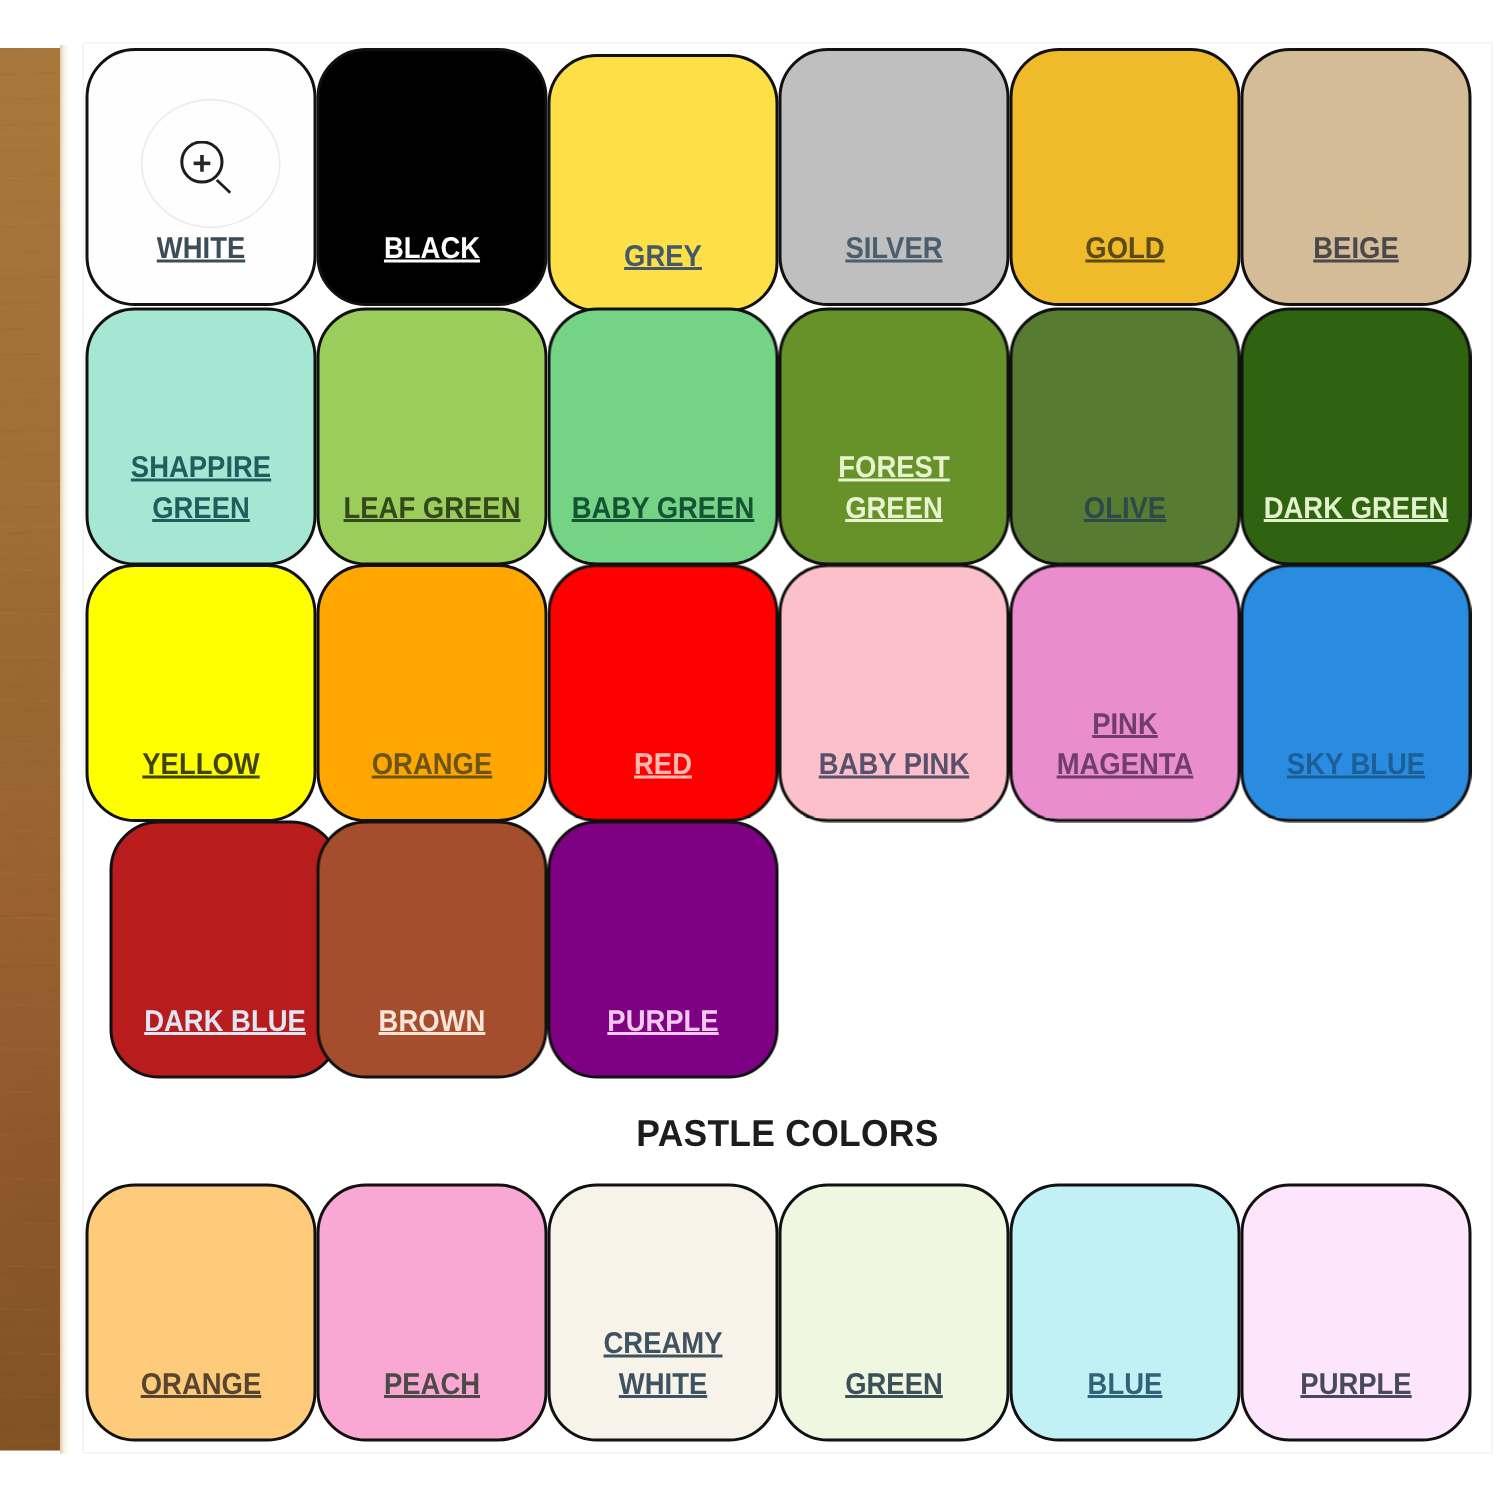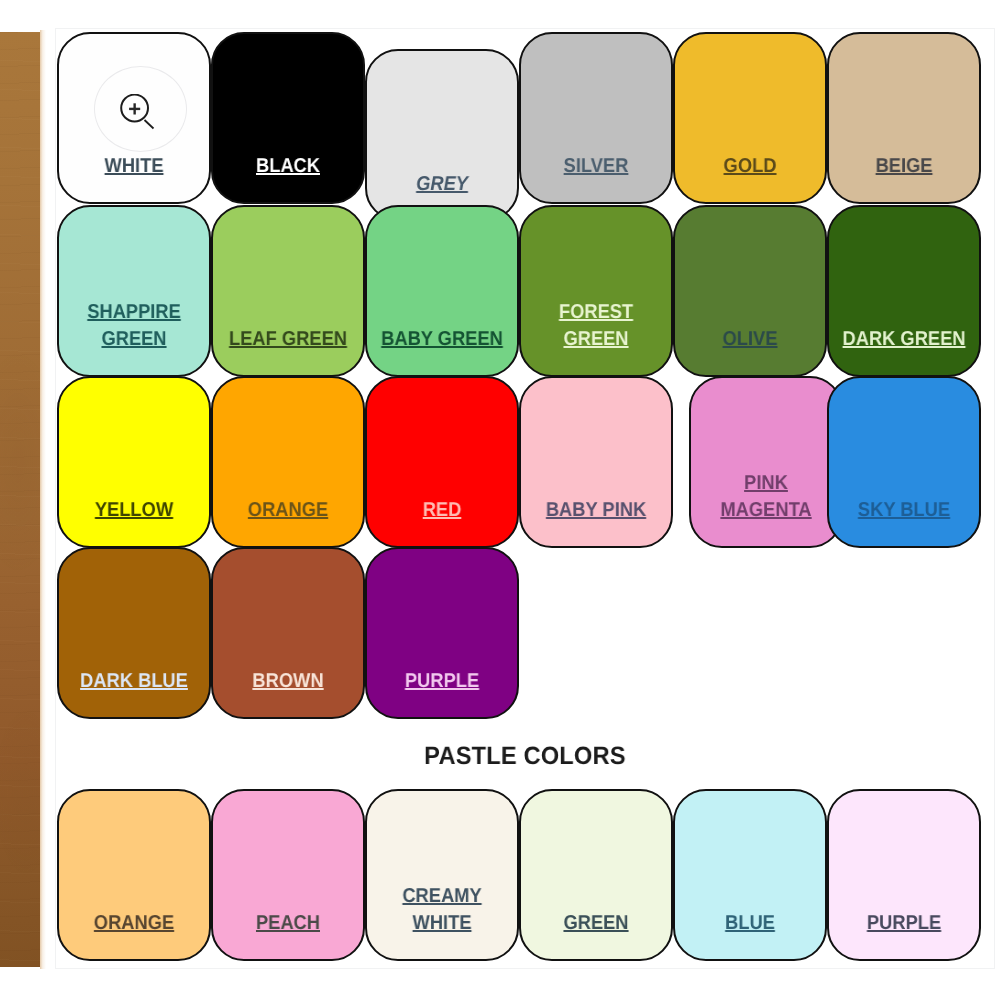--- a/index.html
+++ b/index.html
@@ -50,21 +50,21 @@
               <line x1="11.1" y1="14.9" x2="22.2" y2="14.9" stroke="#272727" stroke-width="2.4"></line>
               <line x1="16.65" y1="9.3" x2="16.65" y2="20.5" stroke="#272727" stroke-width="2.4"></line>
               <line x1="26.5" y1="26" x2="35.5" y2="34.5" stroke="#1d1d1d" stroke-width="1.8"></line>
             </svg>
           </div>
           <div class="lbl" style="color: rgb(60, 77, 89);">WHITE</div>
         </div>
         <div class="swatch" style="left: 161px; top: 9.5px; width: 154px; height: 172px; background: rgb(0, 0, 0);">
           <div class="lbl" style="color: rgb(255, 255, 255);">BLACK</div>
         </div>
-        <div class="swatch" style="left: 315px; top: 27px; width: 154px; height: 172px; background: #e5e5e5; font-style: italic;">
+        <div class="swatch" style="left: 315px; top: 14px; width: 154px; height: 172px; background: #fde047;">
           <div class="lbl" style="color: rgb(70, 89, 107);">GREY</div>
         </div>
         <div class="swatch" style="left: 469px; top: 9.5px; width: 154px; height: 172px; background: rgb(191, 191, 191);">
           <div class="lbl" style="color: rgb(75, 94, 110);">SILVER</div>
         </div>
         <div class="swatch" style="left: 623px; top: 9.5px; width: 154px; height: 172px; background: rgb(239, 187, 43);">
           <div class="lbl" style="color: rgb(91, 74, 26);">GOLD</div>
         </div>
         <div class="swatch" style="left: 777px; top: 9.5px; width: 154px; height: 172px; background: rgb(213, 188, 153);">
           <div class="lbl" style="color: rgb(73, 72, 74);">BEIGE</div>
@@ -92,27 +92,27 @@
         </div>
         <div class="swatch" style="left: 161px; top: 353.5px; width: 154px; height: 172px; background: rgb(255, 166, 0);">
           <div class="lbl" style="color: rgb(107, 84, 24);">ORANGE</div>
         </div>
         <div class="swatch" style="left: 315px; top: 353.5px; width: 154px; height: 172px; background: rgb(255, 0, 0);">
           <div class="lbl" style="color: rgb(255, 187, 178);">RED</div>
         </div>
         <div class="swatch" style="left: 469px; top: 353.5px; width: 154px; height: 172px; background: rgb(252, 192, 202);">
           <div class="lbl" style="color: rgb(88, 81, 110);">BABY PINK</div>
         </div>
-        <div class="swatch" style="left: 639px; top: 353.5px; width: 154px; height: 172px; background: rgb(233, 141, 206);">
+        <div class="swatch" style="left: 623px; top: 353.5px; width: 154px; height: 172px; background: rgb(233, 141, 206);">
           <div class="lbl" style="color: rgb(113, 62, 107);">PINK <br>MAGENTA</div>
         </div>
         <div class="swatch" style="left: 777px; top: 353.5px; width: 154px; height: 172px; background: rgb(41, 140, 224);">
           <div class="lbl" style="color: rgb(29, 94, 150);">SKY BLUE</div>
         </div>
-        <div class="swatch" style="left: 7px; top: 524.5px; width: 154px; height: 172px; background: #a16207;">
+        <div class="swatch" style="left: 23px; top: 524.5px; width: 154px; height: 172px; background: #b91c1c;">
           <div class="lbl" style="color: rgb(220, 230, 245);">DARK BLUE</div>
         </div>
         <div class="swatch" style="left: 161px; top: 524.5px; width: 154px; height: 172px; background: rgb(165, 78, 46);">
           <div class="lbl" style="color: rgb(248, 228, 216);">BROWN</div>
         </div>
         <div class="swatch" style="left: 315px; top: 524.5px; width: 154px; height: 172px; background: rgb(127, 1, 131);">
           <div class="lbl" style="color: rgb(242, 200, 238);">PURPLE</div>
         </div>
       </div>
     <div class="section-title" id="pastel-title">PASTLE COLORS</div>

